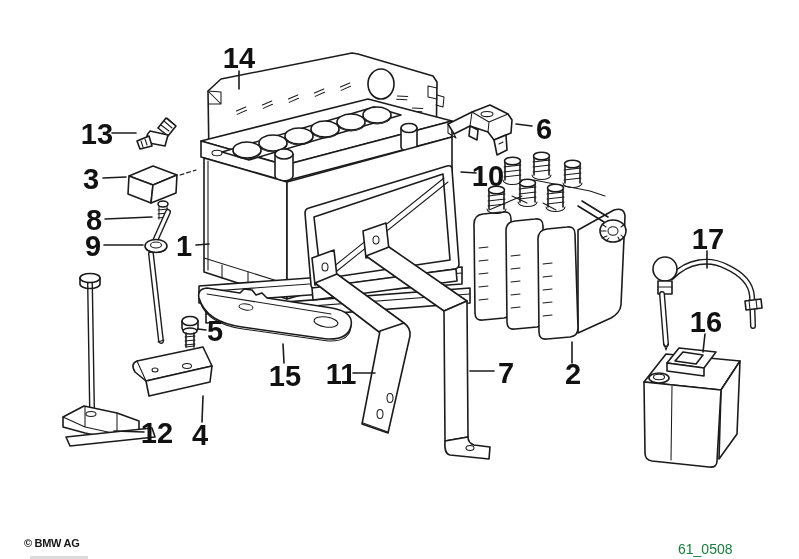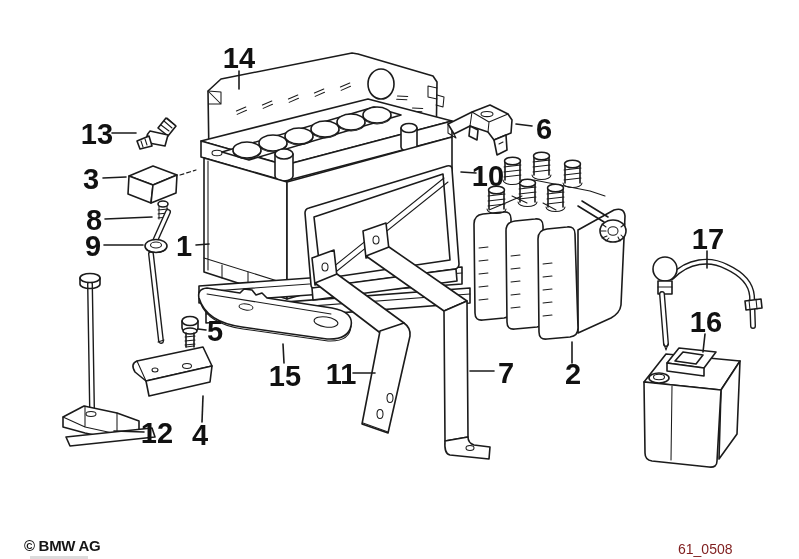--- a/index.html
+++ b/index.html
@@ -10,23 +10,23 @@
   .art path,.art ellipse,.art circle,.art line,.art rect{
       stroke:#1b1b1b;fill:none;stroke-width:1.6;stroke-linecap:round;stroke-linejoin:round;}
   .art .f{fill:#fff;}          
   .art .thin{stroke-width:1.05;}
   .art .dash{stroke-dasharray:4 3;stroke-width:1.2;}
   .art .wide{stroke-width:6;}  
   .art .core{stroke:#fff;stroke-width:3.2;} 
   .callout-num{font-family:"Liberation Sans",sans-serif;font-size:29px;font-weight:bold;
                fill:#111;text-anchor:middle;cursor:pointer;}
   .leader{stroke:#111;stroke-width:1.5;}
-  .footer-copy{position:absolute;left:24px;top:537px;font-size:15px;font-weight:bold;
+  .footer-copy{position:absolute;left:24px;top:537px;font-size:11px;font-weight:bold;
                letter-spacing:-0.3px;color:#161616;}
-  .footer-code{position:absolute;left:678px;top:541px;font-size:14px;color:#7f1d1d;}
+  .footer-code{position:absolute;left:678px;top:541px;font-size:14px;color:#15803d;}
   .edge-artifact{position:absolute;left:30px;top:556px;width:58px;height:3px;background:#dcdcdc;}
 </style>
 </head>
 <body>
 
 <div class="stage">
 
   <svg class="art" width="799" height="559" viewBox="0 0 799 559">
 
     <defs>

